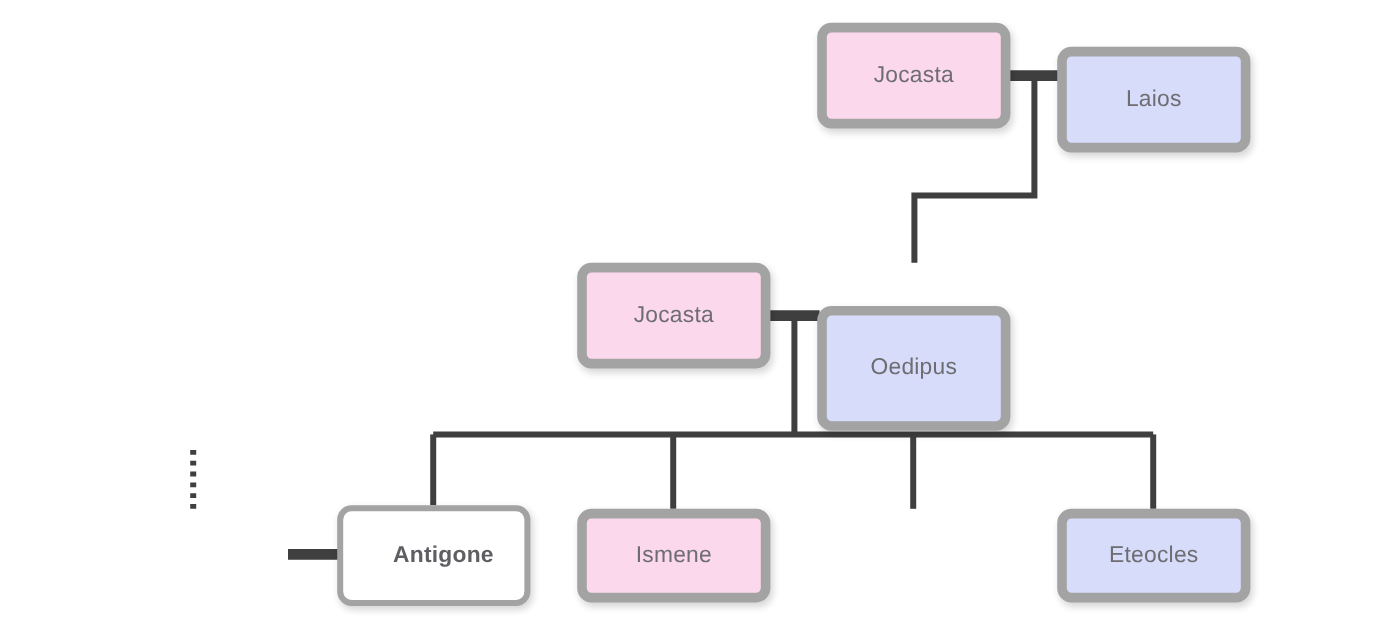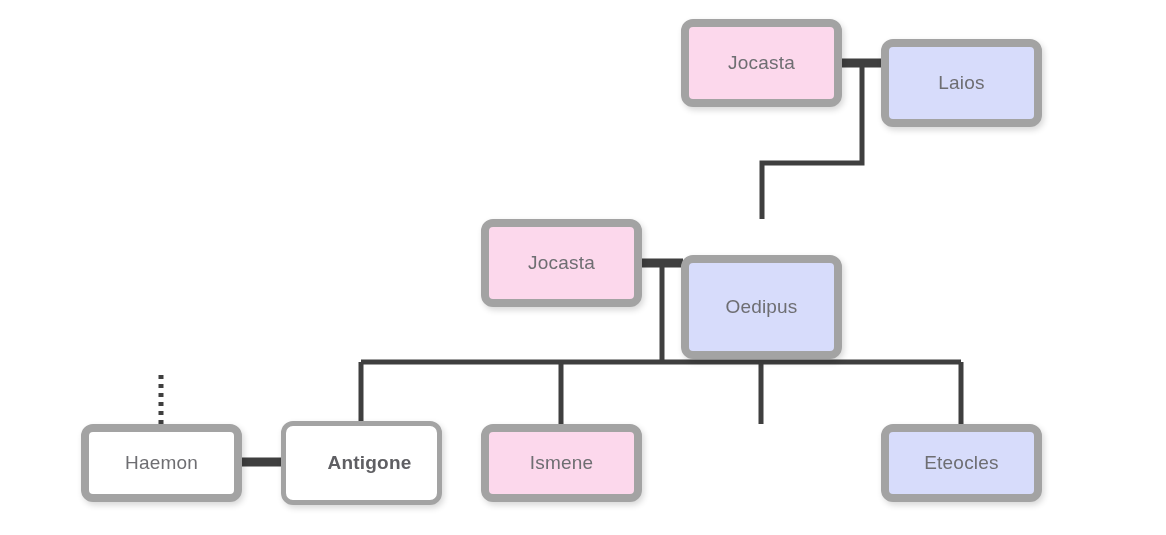--- a/index.html
+++ b/index.html
@@ -87,23 +87,20 @@
   </div>
 
   <div class="node pink" style="left:481px; top:219px; width:161px; height:88px;">
     <span>Jocasta</span>
   </div>
 
   <div class="node blue" style="left:681px; top:219px; width:161px; height:104px;margin-top:36px;">
     <span>Oedipus</span>
   </div>
 
-  <div class="node white" style="left:81px; top:424px; width:161px; height:78px;">
-    <span>Haemon</span>
-  </div>
 
   <div class="node white selected" style="left:281px; top:421px; width:161px; height:84px;padding-left:16px;">
     <span>Antigone</span>
   </div>
 
   <div class="node pink" style="left:481px; top:424px; width:161px; height:78px;">
     <span>Ismene</span>
   </div>
 
 

